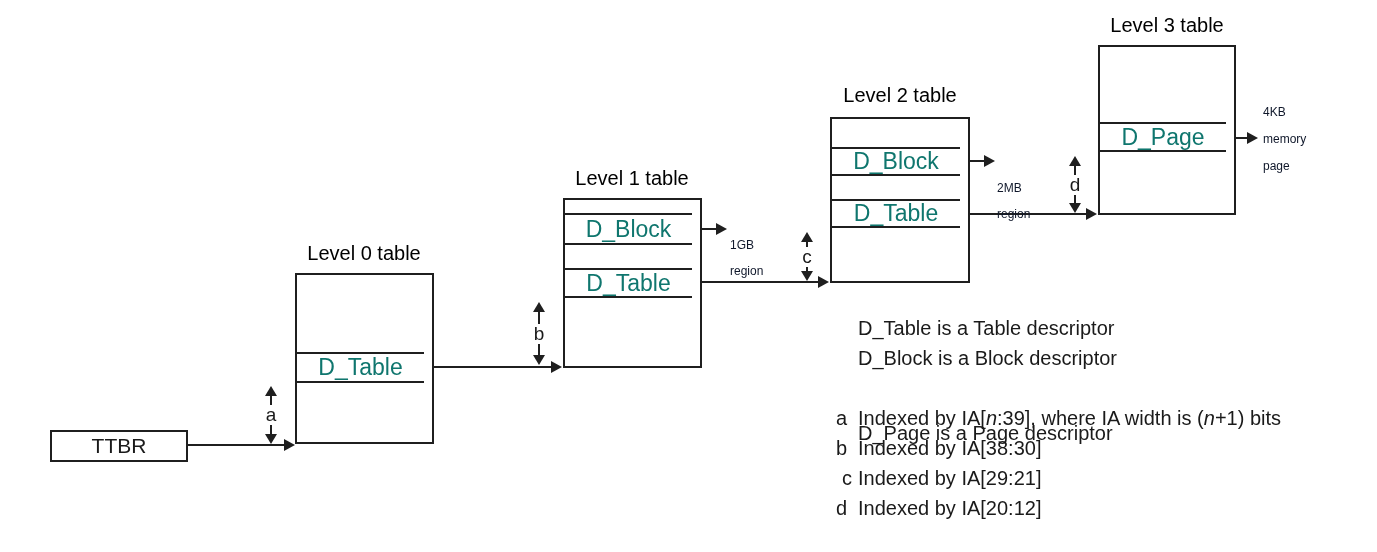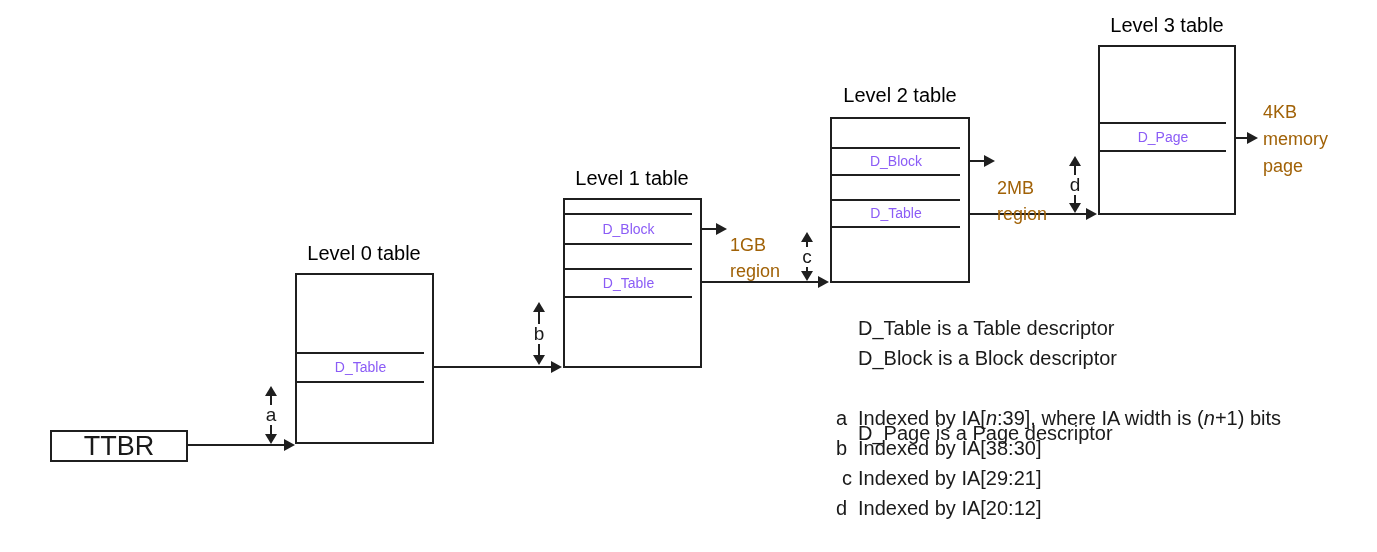--- a/index.html
+++ b/index.html
@@ -9,29 +9,29 @@
   }
   
   .box {
     position:absolute; box-sizing:border-box;
     border:2px solid #1f1f1f; background:#fff;
   }
   .tcell {
     position:absolute; left:0; right:8px; box-sizing:border-box;
     border-top:2px solid #1f1f1f; border-bottom:2px solid #1f1f1f;
     display:flex; align-items:center; justify-content:center;
-    font-size:14px; line-height:21px; color:#8b5cf6; background:#fff;
+    font-size:23px; line-height:21px; color:#0f766e; background:#fff;
   }
   .tbl-title {
     position:absolute; transform:translateX(-50%);
     font-size:20px; line-height:22px; white-space:nowrap; color:#000000;
   }
   .ttbr-label {
     width:100%; height:100%; display:flex; align-items:center; justify-content:center;
-    font-size:27px;
+    font-size:21px;
   }
   
   .hline { position:absolute; height:2px; background:#1f1f1f; }
   .tri-right {
     position:absolute; width:0; height:0;
     border-top:6px solid transparent; border-bottom:6px solid transparent;
     border-left:11px solid #1f1f1f;
   }
   .tri-up {
     width:0; height:0;
@@ -43,21 +43,21 @@
     border-left:6px solid transparent; border-right:6px solid transparent;
     border-top:10px solid #1f1f1f;
   }
   .varrow {
     position:absolute; width:16px;
     display:flex; flex-direction:column; align-items:center;
   }
   .stem { width:2px; flex:1; background:#1f1f1f; }
   .varrow-letter { font-size:19px; line-height:20px; color:#1a1a1a; }
   
-  .region-label { position:absolute; font-size:18px; line-height:26px; color:#a16207; white-space:nowrap; }
+  .region-label { position:absolute; font-size:12px; line-height:26px; color:#0f172a; white-space:nowrap; }
   .region-label.tall { line-height:27px; }
   
   .legend-line { position:absolute; font-size:20px; line-height:24px; white-space:nowrap; color:#1a1a1a; }
   .legend-letter { display:inline-block; width:22px; }
   i { font-style:italic; }
 </style>
 </head>
 <body>
 
 <div id="canvas">

